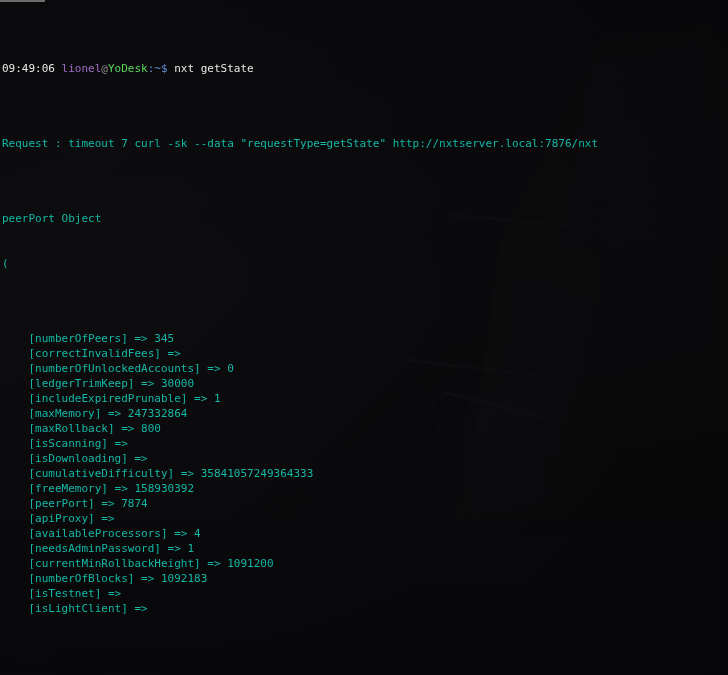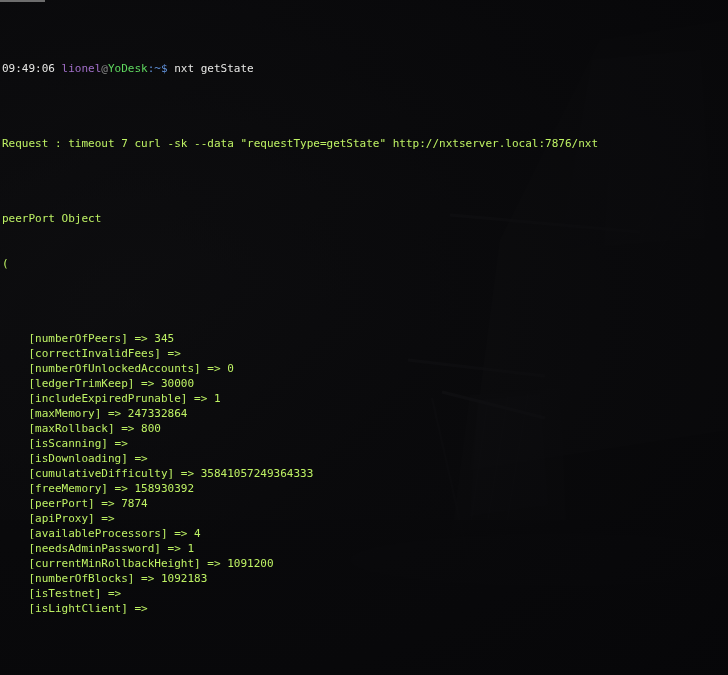--- a/index.html
+++ b/index.html
@@ -59,21 +59,21 @@
     white-space: pre;
   }
 
   
   .c-time  { color: #e8e8e6; }
   .c-user  { color: #a06ec8; }
   .c-at    { color: #8a8a8a; }
   .c-host  { color: #5fd75f; }
   .c-path  { color: #5f8fd7; }
   .c-cmd   { color: #e8e8e6; }
-  .c-out   { color: #bef264; }
+  .c-out   { color: #14b8a6; }
 </style>
 </head>
 <body>
 
 <div id="terminal">
 
   <div id="wallpaper">
     <svg viewBox="0 0 728 675" preserveAspectRatio="xMidYMid slice">
       <defs>
         <linearGradient id="sky" x1="0" y1="0" x2="1" y2="1">

